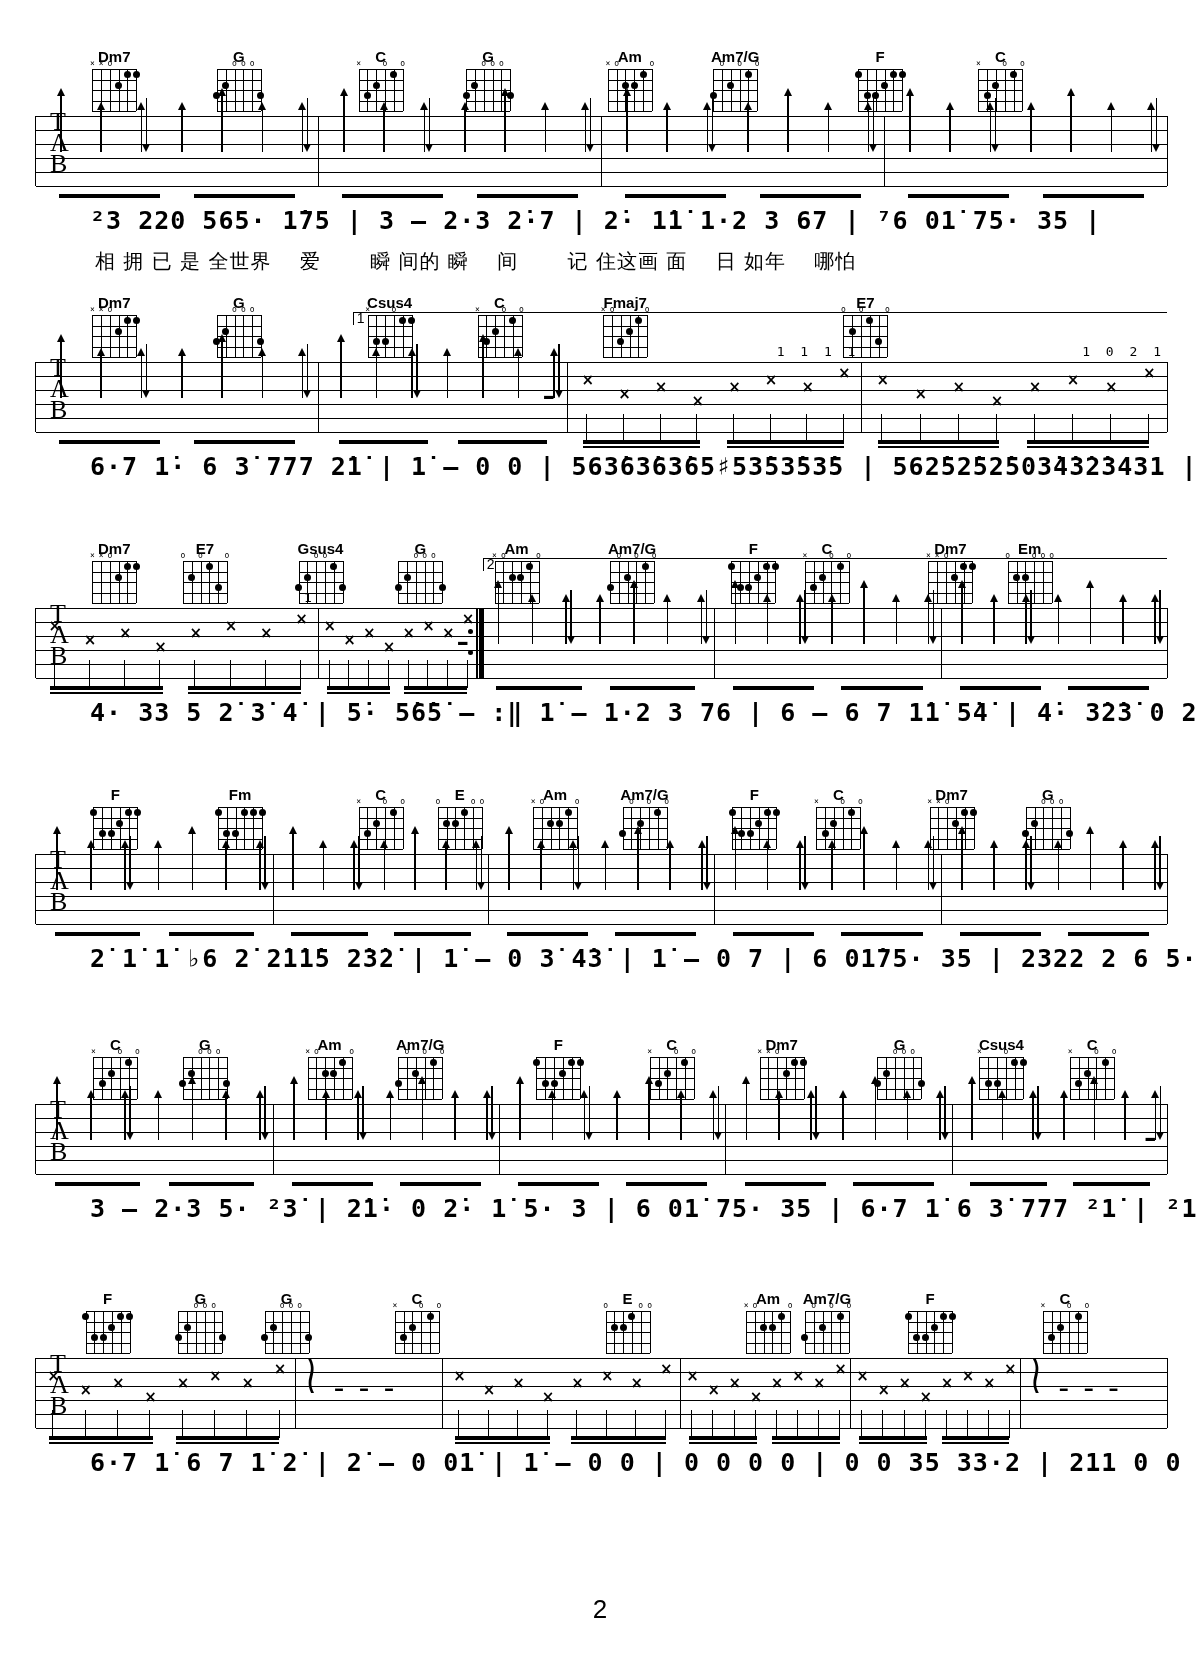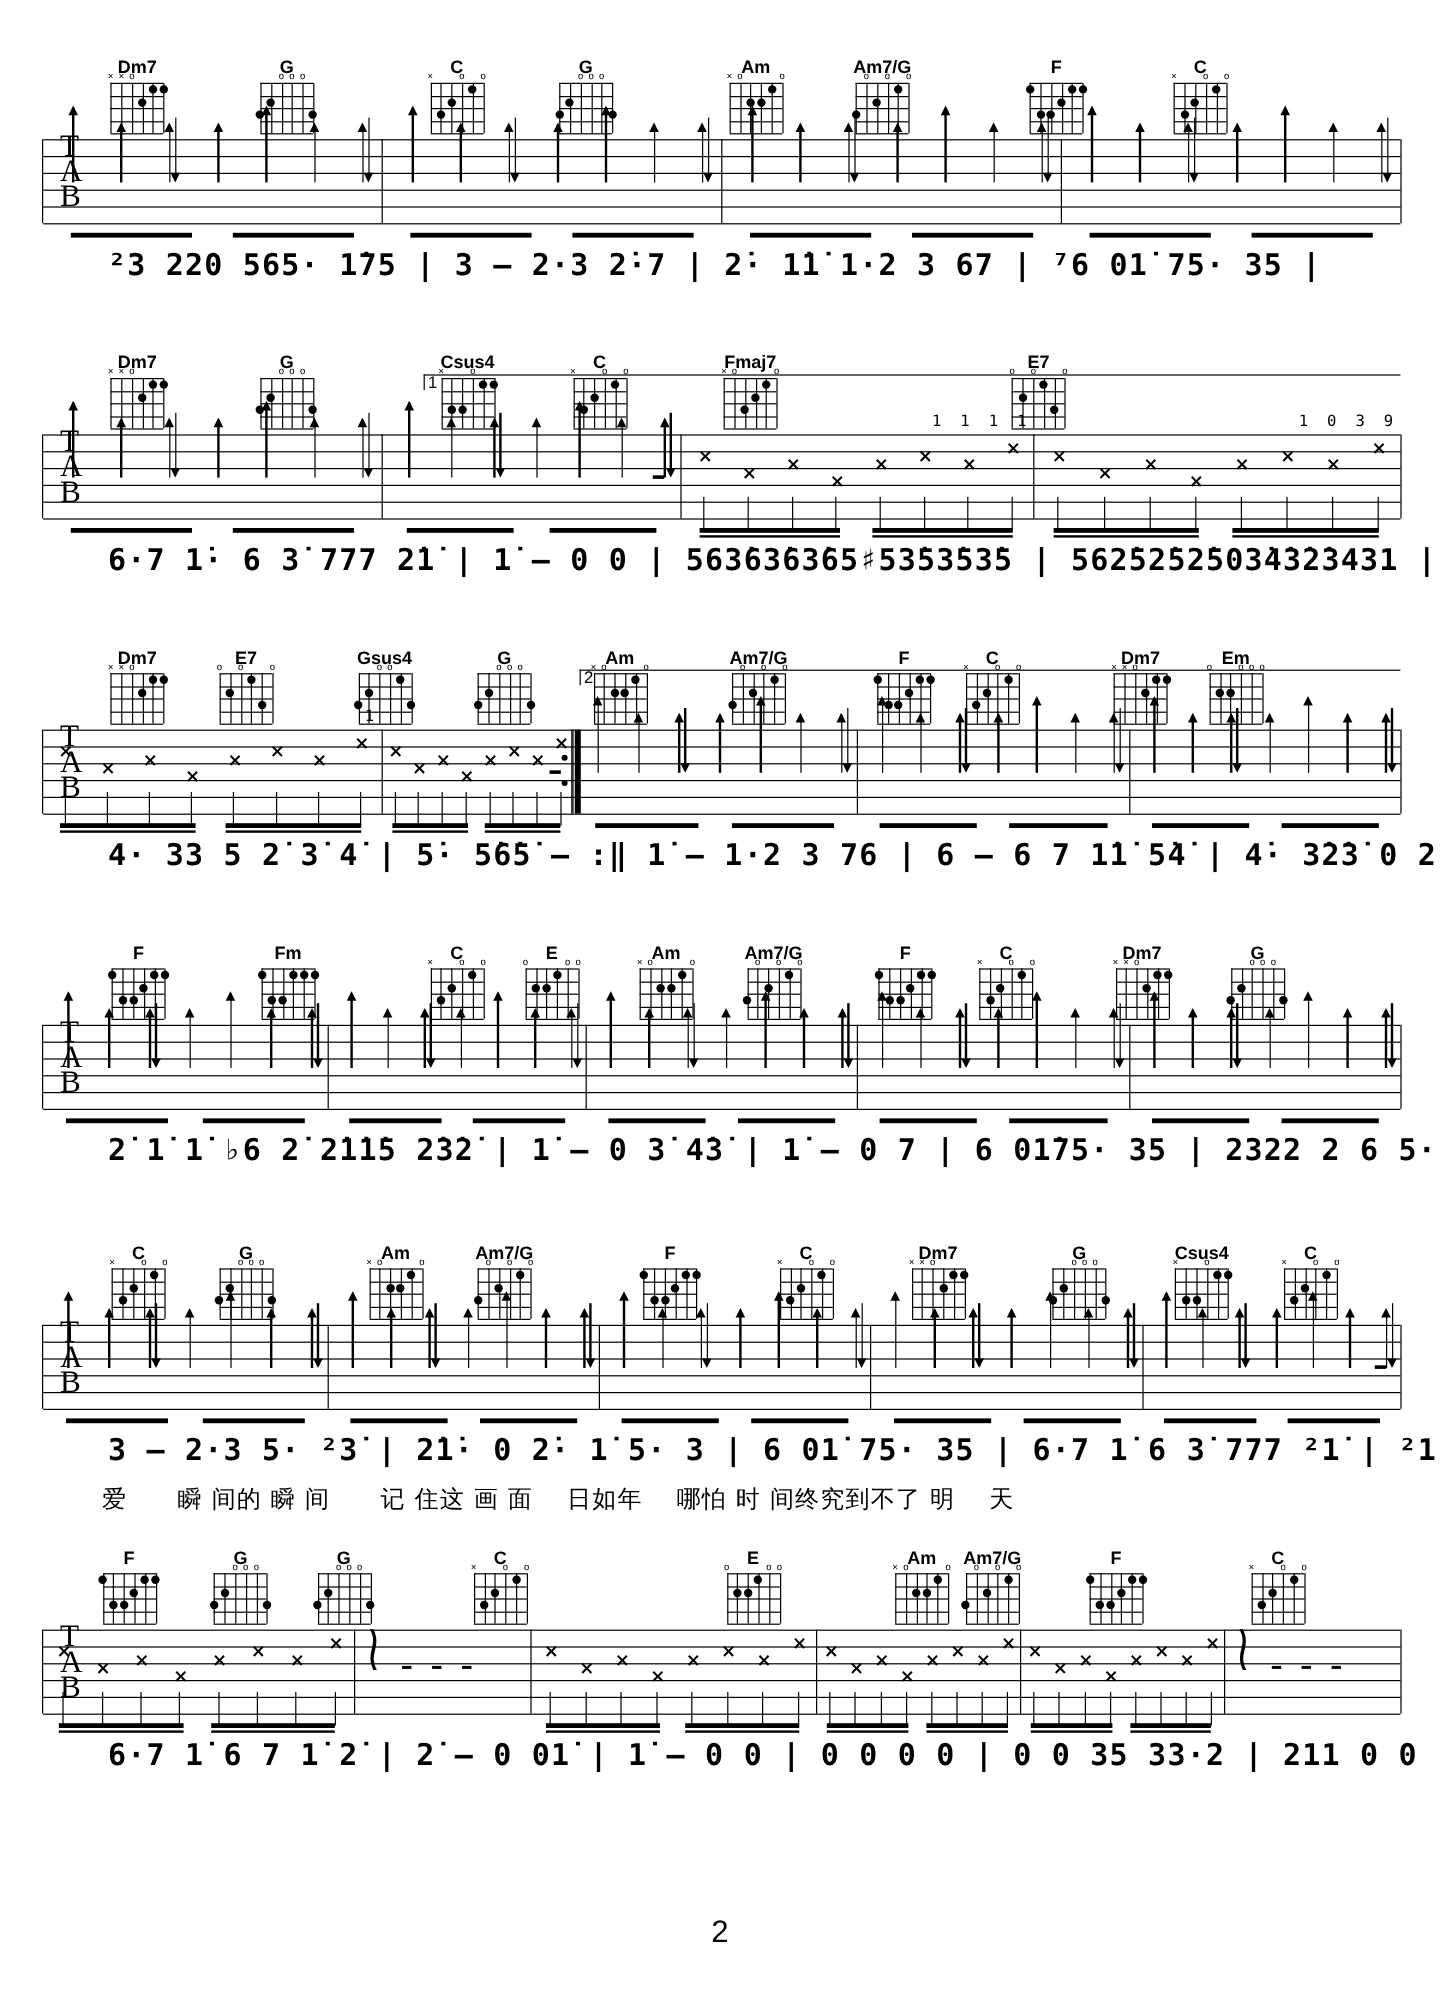--- a/index.html
+++ b/index.html
@@ -298,20 +298,21 @@
             <div class="arr aup" style="top: -26px; height: 62px; left: 65.7143%;"></div>
             <div class="arr aup" style="top: -12px; height: 48px; left: 80%;"></div>
             <div class="arr aup" style="top: -12px; height: 48px; left: 94.2857%;"></div>
             <div class="arr adn" style="top: -18px; height: 52px; left: calc(94.2857% + 5px);"></div>
             <div class="beam" style="left: 8%; width: 36%;"></div>
             <div class="beam" style="left: 56%; width: 36%;"></div>
           </div>
         </div>
       </div>
     <div class="numbers">²3 220 565· 1̇75 | 3 – 2·3 2̇·7 | 2̇· 1̇1̇ 1·2 3 67 | ⁷6 01̇ 75·  35 |</div>
+    <div class="lyrics" style="left: 95px;">相 拥 已 是 全世界　 爱　　 瞬 间的 瞬　 间　　 记 住这画 面　 日 如年　 哪怕</div>
   </div>
   <div class="system" style="top:294px">
     <div class="chordrow">
         <div class="chord" style="left: 7%;">
           <div class="cname">Dm7</div>
           <div class="grid">
             <div class="gl" style="left: 0px; width: 44px; height: 1px; top: 0px;"></div>
             <div class="gl" style="left: 0px; width: 44px; height: 1px; top: 10.5px;"></div>
             <div class="gl" style="left: 0px; width: 44px; height: 1px; top: 21px;"></div>
             <div class="gl" style="left: 0px; width: 44px; height: 1px; top: 31.5px;"></div>
@@ -516,21 +517,21 @@
             <div class="px" style="left: 68.75%; top: 11px;">×</div>
             <div class="stem" style="left: 68.75%;"></div>
             <div class="px" style="left: 81.25%; top: 18px;">×</div>
             <div class="stem" style="left: 81.25%;"></div>
             <div class="px" style="left: 93.75%; top: 4px;">×</div>
             <div class="stem" style="left: 93.75%;"></div>
             <div class="beam" style="left: 5%; width: 40%;"></div>
             <div class="beam2" style="left: 5%; width: 40%;"></div>
             <div class="beam" style="left: 54%; width: 40%;"></div>
             <div class="beam2" style="left: 54%; width: 40%;"></div>
-            <div class="ann">1 0 3 9</div>
+            <div class="ann">1 0 2 1</div>
           </div>
         </div>
         <div class="volta" style="left: 28%;">
           <span>1</span>
         </div>
       </div>
     <div class="numbers">6·7 1̇· 6 3̇ 777 2̇1̇ | 1̇ – 0 0 | 563̇63̇63̇65♯53̇53̇53̇5 | 562̇52̇52̇503̇4̇3̇2̇3431 |</div>
   </div>
   <div class="system" style="top:540px">
     <div class="chordrow">
@@ -1463,21 +1464,20 @@
             <div class="arr aup" style="top: -12px; height: 48px; left: 80%;"></div>
             <div class="arr aup" style="top: -12px; height: 48px; left: 94.2857%;"></div>
             <div class="arr adn" style="top: -18px; height: 52px; left: calc(94.2857% + 5px);"></div>
             <div class="beam" style="left: 8%; width: 36%;"></div>
             <div class="beam" style="left: 56%; width: 36%;"></div>
             <div class="dashmark">–</div>
           </div>
         </div>
       </div>
     <div class="numbers">3 – 2·3 5· ²3̇ | 2̇1̇· 0 2̇· 1̇ 5· 3 | 6 01̇ 75·  35 | 6·7 1̇ 6 3̇ 777 ²1̇ | ²1̇ – 0 0 |</div>
-    <div class="lyrics" style="left: 85px;">爱　　瞬 间的 瞬 间　　记 住这 画 面　 日如年　 哪怕 时 间终究到不了 明　 天</div>
   </div>
   <div class="system" style="top:1290px">
     <div class="chordrow">
         <div class="chord" style="left: 6.4%;">
           <div class="cname">F</div>
           <div class="grid">
             <div class="gl" style="left: 0px; width: 44px; height: 1px; top: 0px;"></div>
             <div class="gl" style="left: 0px; width: 44px; height: 1px; top: 10.5px;"></div>
             <div class="gl" style="left: 0px; width: 44px; height: 1px; top: 21px;"></div>
             <div class="gl" style="left: 0px; width: 44px; height: 1px; top: 31.5px;"></div>

